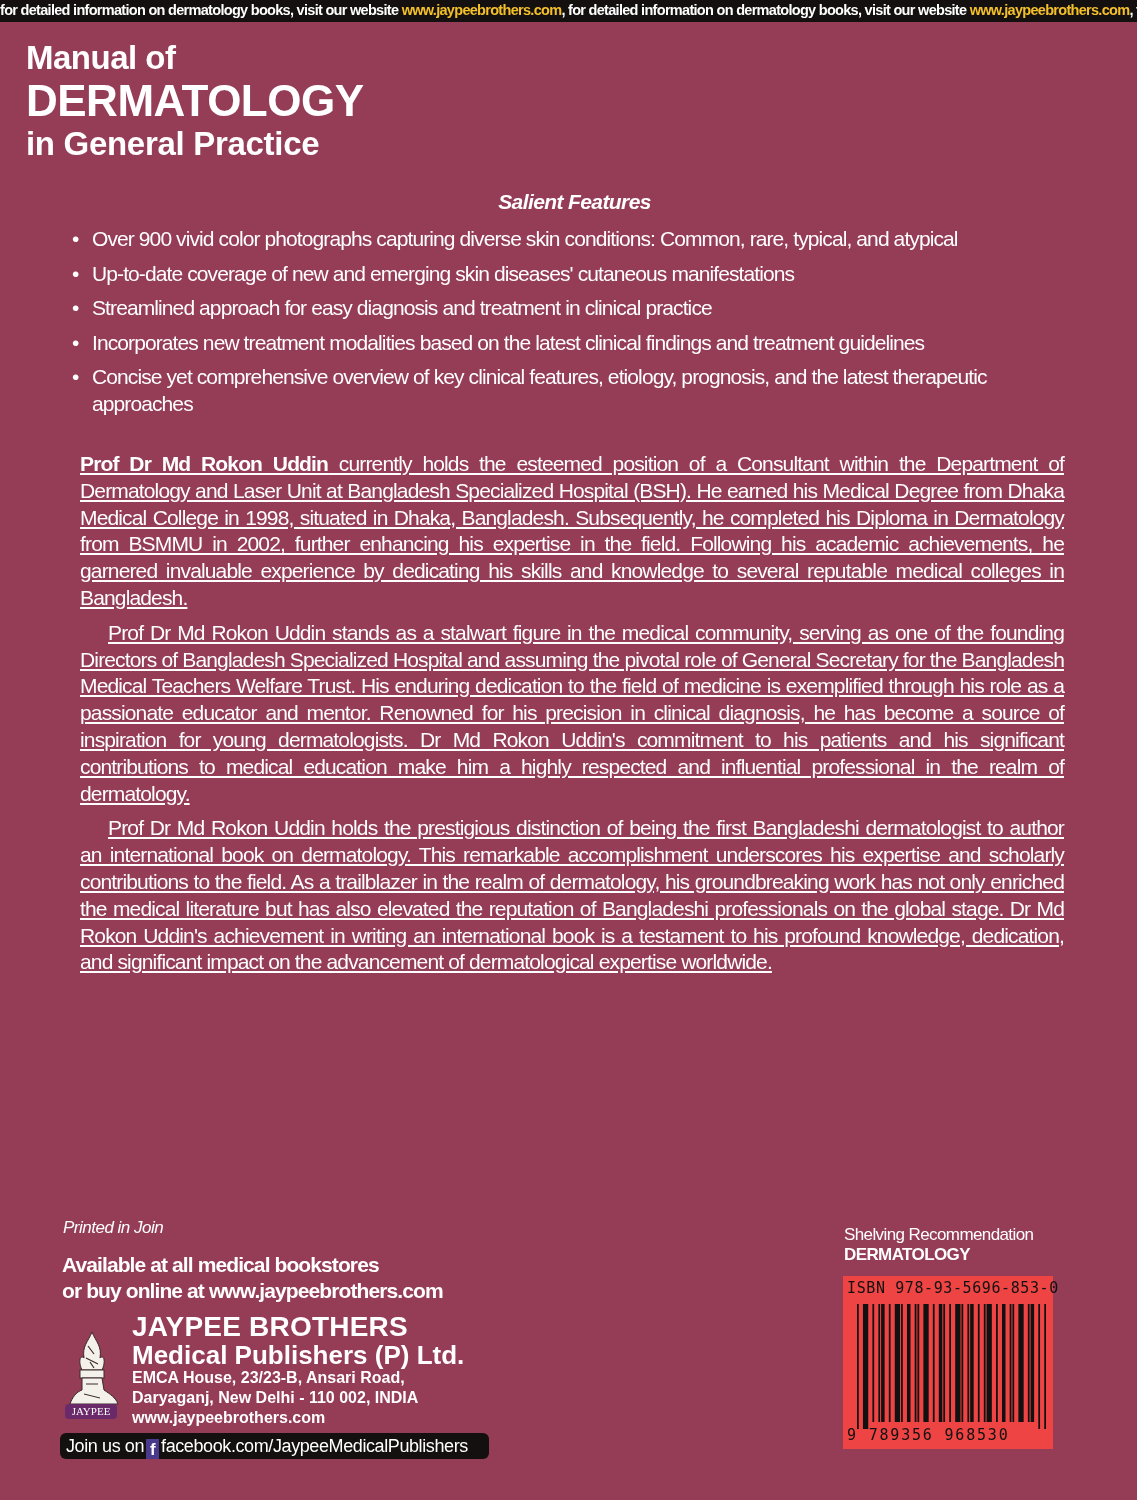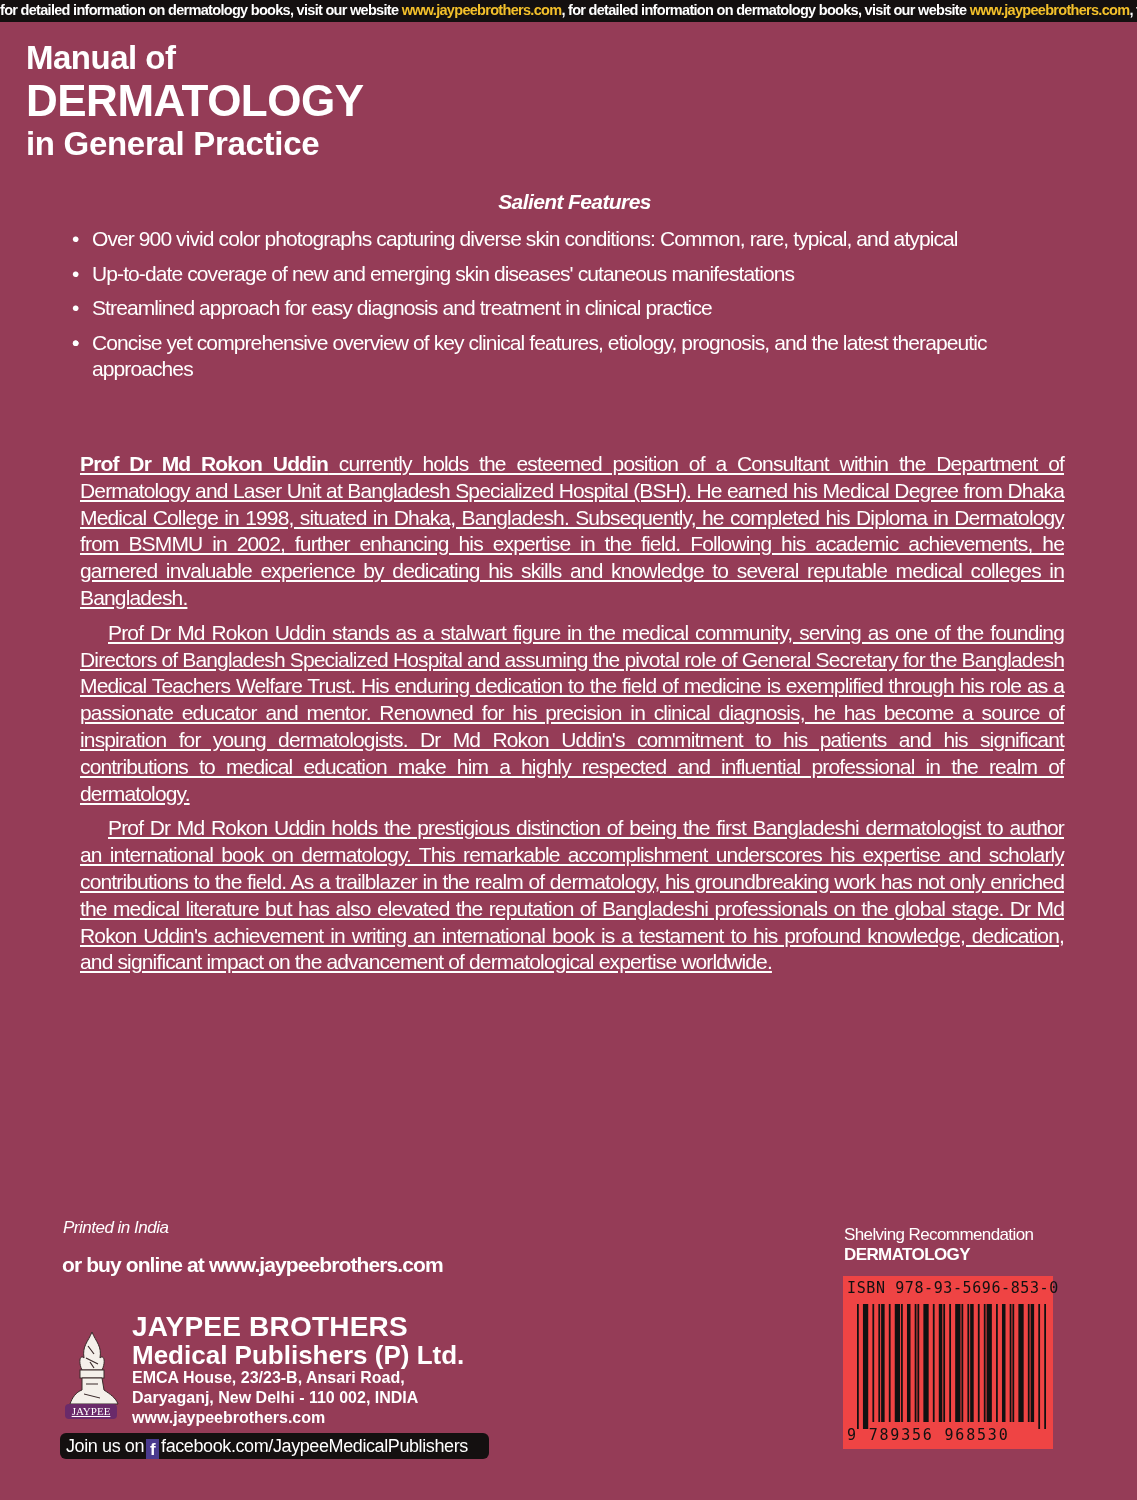--- a/index.html
+++ b/index.html
@@ -42,21 +42,21 @@
   }
   .bio p { margin:8px;text-decoration:underline; }
   .bio p.indent { text-indent:28px; }
   .bio b { font-weight:bold; }
   .printed { position:absolute; left:63px; top:1218px; font-style:italic; font-size:17px; letter-spacing:-0.5px; }
   .available { position:absolute; left:62px; top:1252px; font-weight:bold; font-size:21px; line-height:26px; letter-spacing:-0.9px; }
   .logo { position:absolute; left:64px; top:1328px; width:56px; height:90px; }
   .logo-label {
     position:absolute; left:65px; top:1404px; width:52px; height:15px;
     background:#6a2a6a; border-radius:4px; color:#fff;
-    font-family:"Liberation Serif", serif; font-size:11px; line-height:15px; text-align:center;text-decoration:underline;
+    font-family:"Liberation Serif", serif; font-size:11px; line-height:15px; text-align:center;
   }
   .publisher { position:absolute; left:132px; top:1312px; }
   .pub-name { font-weight:bold; font-size:28px; line-height:30px; letter-spacing:0.2px; }
   .pub-sub { font-weight:bold; font-size:26px; line-height:26px; }
   .pub-addr { font-weight:bold; font-size:16px; line-height:20px; }
   .fb-bar {
     position:absolute; left:60px; top:1433px; width:429px; height:26px;
     background:#141010; border-radius:6px; white-space:nowrap;
     font-size:18px; line-height:26px; letter-spacing:-0.4px; padding-left:6px; box-sizing:border-box;
   }
@@ -93,33 +93,34 @@
   <div class="title-2">DERMATOLOGY</div>
   <div class="title-3">in General Practice</div>
 </div>
 
 <div class="salient">Salient Features</div>
 
 <ul class="features">
   <li><span class="bullet">•</span><span>Over 900 vivid color photographs capturing diverse skin conditions: Common, rare, typical, and atypical</span></li>
   <li><span class="bullet">•</span><span>Up-to-date coverage of new and emerging skin diseases' cutaneous manifestations</span></li>
   <li><span class="bullet">•</span><span>Streamlined approach for easy diagnosis and treatment in clinical practice</span></li>
-  <li><span class="bullet">•</span></li>
+  <li><span class="bullet">•</span><span>Incorporates new treatment modalities based on the latest clinical findings and treatment guidelines</span></li>
   <li><span class="bullet">•</span><span>Concise yet comprehensive overview of key clinical features, etiology, prognosis, and the latest therapeutic approaches</span></li>
 </ul>
 
 <div class="bio">
   <p><b>Prof Dr Md Rokon Uddin</b><span> currently holds the esteemed position of a Consultant within the Department of Dermatology and Laser Unit at Bangladesh Specialized Hospital (BSH). He earned his Medical Degree from Dhaka Medical College in 1998, situated in Dhaka, Bangladesh. Subsequently, he completed his Diploma in Dermatology from BSMMU in 2002, further enhancing his expertise in the field. Following his academic achievements, he garnered invaluable experience by dedicating his skills and knowledge to several reputable medical colleges in Bangladesh.</span></p>
   <p class="indent">Prof Dr Md Rokon Uddin stands as a stalwart figure in the medical community, serving as one of the founding Directors of Bangladesh Specialized Hospital and assuming the pivotal role of General Secretary for the Bangladesh Medical Teachers Welfare Trust. His enduring dedication to the field of medicine is exemplified through his role as a passionate educator and mentor. Renowned for his precision in clinical diagnosis, he has become a source of inspiration for young dermatologists. Dr Md Rokon Uddin's commitment to his patients and his significant contributions to medical education make him a highly respected and influential professional in the realm of dermatology.</p>
   <p class="indent">Prof Dr Md Rokon Uddin holds the prestigious distinction of being the first Bangladeshi dermatologist to author an international book on dermatology. This remarkable accomplishment underscores his expertise and scholarly contributions to the field. As a trailblazer in the realm of dermatology, his groundbreaking work has not only enriched the medical literature but has also elevated the reputation of Bangladeshi professionals on the global stage. Dr Md Rokon Uddin's achievement in writing an international book is a testament to his profound knowledge, dedication, and significant impact on the advancement of dermatological expertise worldwide.</p>
 </div>
 
-<div class="printed">Printed in India</div>
+<div class="printed">Printed in Join</div>
 
 <div class="available">
+  <div>Available at all medical bookstores</div>
   <div>or buy online at www.jaypeebrothers.com</div>
 </div>
 
 <svg class="logo" viewBox="0 0 56 90">
   <path d="M28 4 C24 14 18 18 20 30 C16 26 14 34 18 42 L38 42 C42 34 40 26 36 30 C38 18 32 14 28 4 Z" fill="#f4f0ea" stroke="#3a2a2a" stroke-width="1"></path>
   <path d="M24 18 L30 26 M22 30 L34 36 M26 34 L30 40" stroke="#3a2a2a" stroke-width="1.2" fill="none"></path>
   <rect x="16" y="42" width="24" height="8" fill="#f4f0ea" stroke="#3a2a2a" stroke-width="1"></rect>
   <path d="M18 50 L38 50 L40 62 C46 66 52 70 54 76 L6 76 C8 70 12 64 18 62 Z" fill="#f4f0ea" stroke="#3a2a2a" stroke-width="1"></path>
   <path d="M22 56 L34 56 M20 66 L36 70" stroke="#3a2a2a" stroke-width="1" fill="none"></path>
 </svg>

